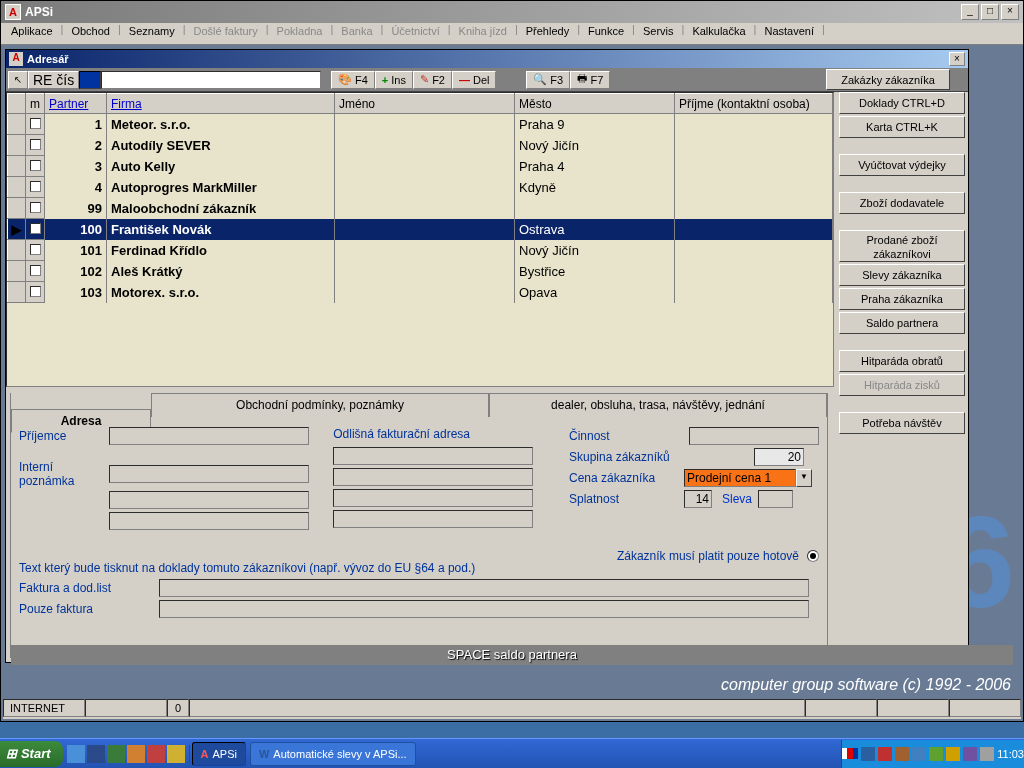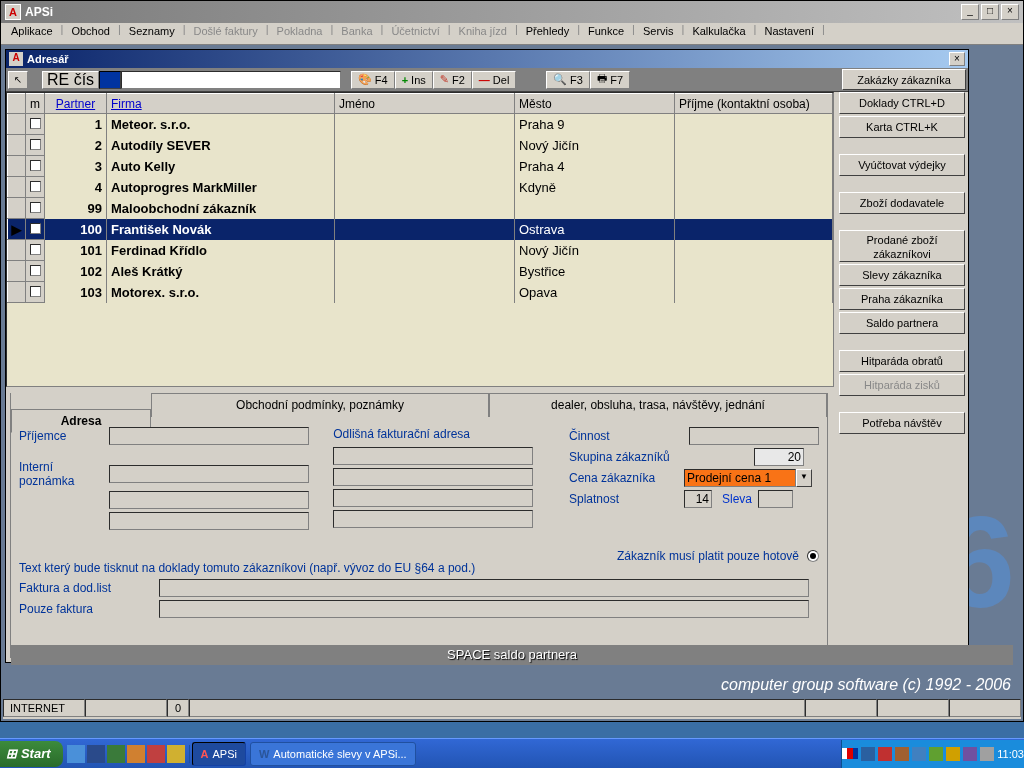--- a/index.html
+++ b/index.html
@@ -26,21 +26,21 @@
 .child-window { position: absolute; top: 4px; left: 4px; width: 964px; height: 614px; background: #d4d0c8; border: 1px solid #000; }
 .child-titlebar { height: 18px; background: linear-gradient(to right, #0a246a, #a6caf0); display: flex; align-items: center; padding: 0 3px; color: #fff; }
 .child-titlebar .icon { width: 14px; height: 14px; background: #d4d0c8; color: #c00; font-weight: bold; text-align: center; line-height: 12px; margin-right: 4px; font-size: 10px; }
 .child-titlebar .title { flex: 1; font-weight: bold; font-size: 11px; }
 
 
 .toolbar { height: 24px; background: #808080; display: flex; align-items: center; padding: 2px; gap: 0; border-bottom: 1px solid #404040;}
 .tb-btn { height: 18px; background: #d4d0c8; border: 1px solid #fff; border-right-color: #808080; border-bottom-color: #808080; padding: 0 6px; font-size: 11px; display: flex; align-items: center; gap: 3px; cursor: pointer; }
 .tb-input { width: 220px; height: 18px; background: #fff; border: 1px inset #808080; }
 .corner-btn { width:20px; height:18px; background:#d4d0c8; border:1px solid #fff; border-right-color:#808080; border-bottom-color:#808080; font-size:10px; display:flex; align-items:center; justify-content:center; }
-.re-btn { height:18px; padding:0 4px; background:#d4d0c8; border:1px solid #fff; border-right-color:#808080; border-bottom-color:#808080; font-size:16px; display:flex; align-items:center;margin-left:14px;}
+.re-btn { height:18px; padding:0 4px; background:#d4d0c8; border:1px solid #fff; border-right-color:#808080; border-bottom-color:#808080; font-size:14px; display:flex; align-items:center;}
 
 
 .grid-wrap { position: relative; height: 295px; }
 .grid { position: absolute; top: 0; left: 0; right: 0; bottom: 0; overflow: hidden; background: #e8e4cb; border: 1px inset #808080; }
 .grid table { width: 100%; border-collapse: collapse; }
 .grid th { background: #d4d0c8; border: 1px solid #808080; border-top-color: #fff; border-left-color: #fff; height: 20px; font-weight: normal; text-align: left; padding: 0 4px; font-size: 12px; }
 .grid th.link { color: #0000cc; text-decoration: underline; }
 .grid td { border-right: 1px solid #808080; height: 21px; padding: 0 4px; font-size: 13px; font-weight: bold; }
 .grid td.num { text-align: right; font-weight: bold; }
 .grid td.city { font-weight: normal; }
@@ -177,32 +177,32 @@
         <div class="tb-btn">
             <span>🔍</span>
             <span>F3</span>
           </div>
         <div class="tb-btn">
             <span>🖶</span>
             <span>F7</span>
           </div>
         <div style="flex:1"></div>
         <div style="display:flex;flex-direction:column;gap:0;">
-          <div class="side-btn" style="height:21px;margin:0;width:124px;">Zakázky zákazníka</div>
+          <div class="side-btn" style="height:21px;margin:16px;width:124px;">Zakázky zákazníka</div>
         </div>
       </div>
 
       <div class="grid-wrap">
         <div class="grid" style="right:134px;">
           <table>
             <thead>
                 <tr>
               <th style="width:18px;"></th>
               <th style="width:18px;">m</th>
-              <th style="width:62px;text-align:center;" class="link">Partner</th>
+              <th style="width:62px;" class="link">Partner</th>
               <th style="width:228px;" class="link">Firma</th>
               <th style="width:180px;">Jméno</th>
               <th style="width:160px;">Město</th>
               <th>Příjme (kontaktní osoba)</th>
             </tr>
               </thead>
             <tbody id="grid-body">
                 <tr>
                   <td class="rowhdr"></td>
                   <td class="chkcell"><span class="chk"></span></td>

